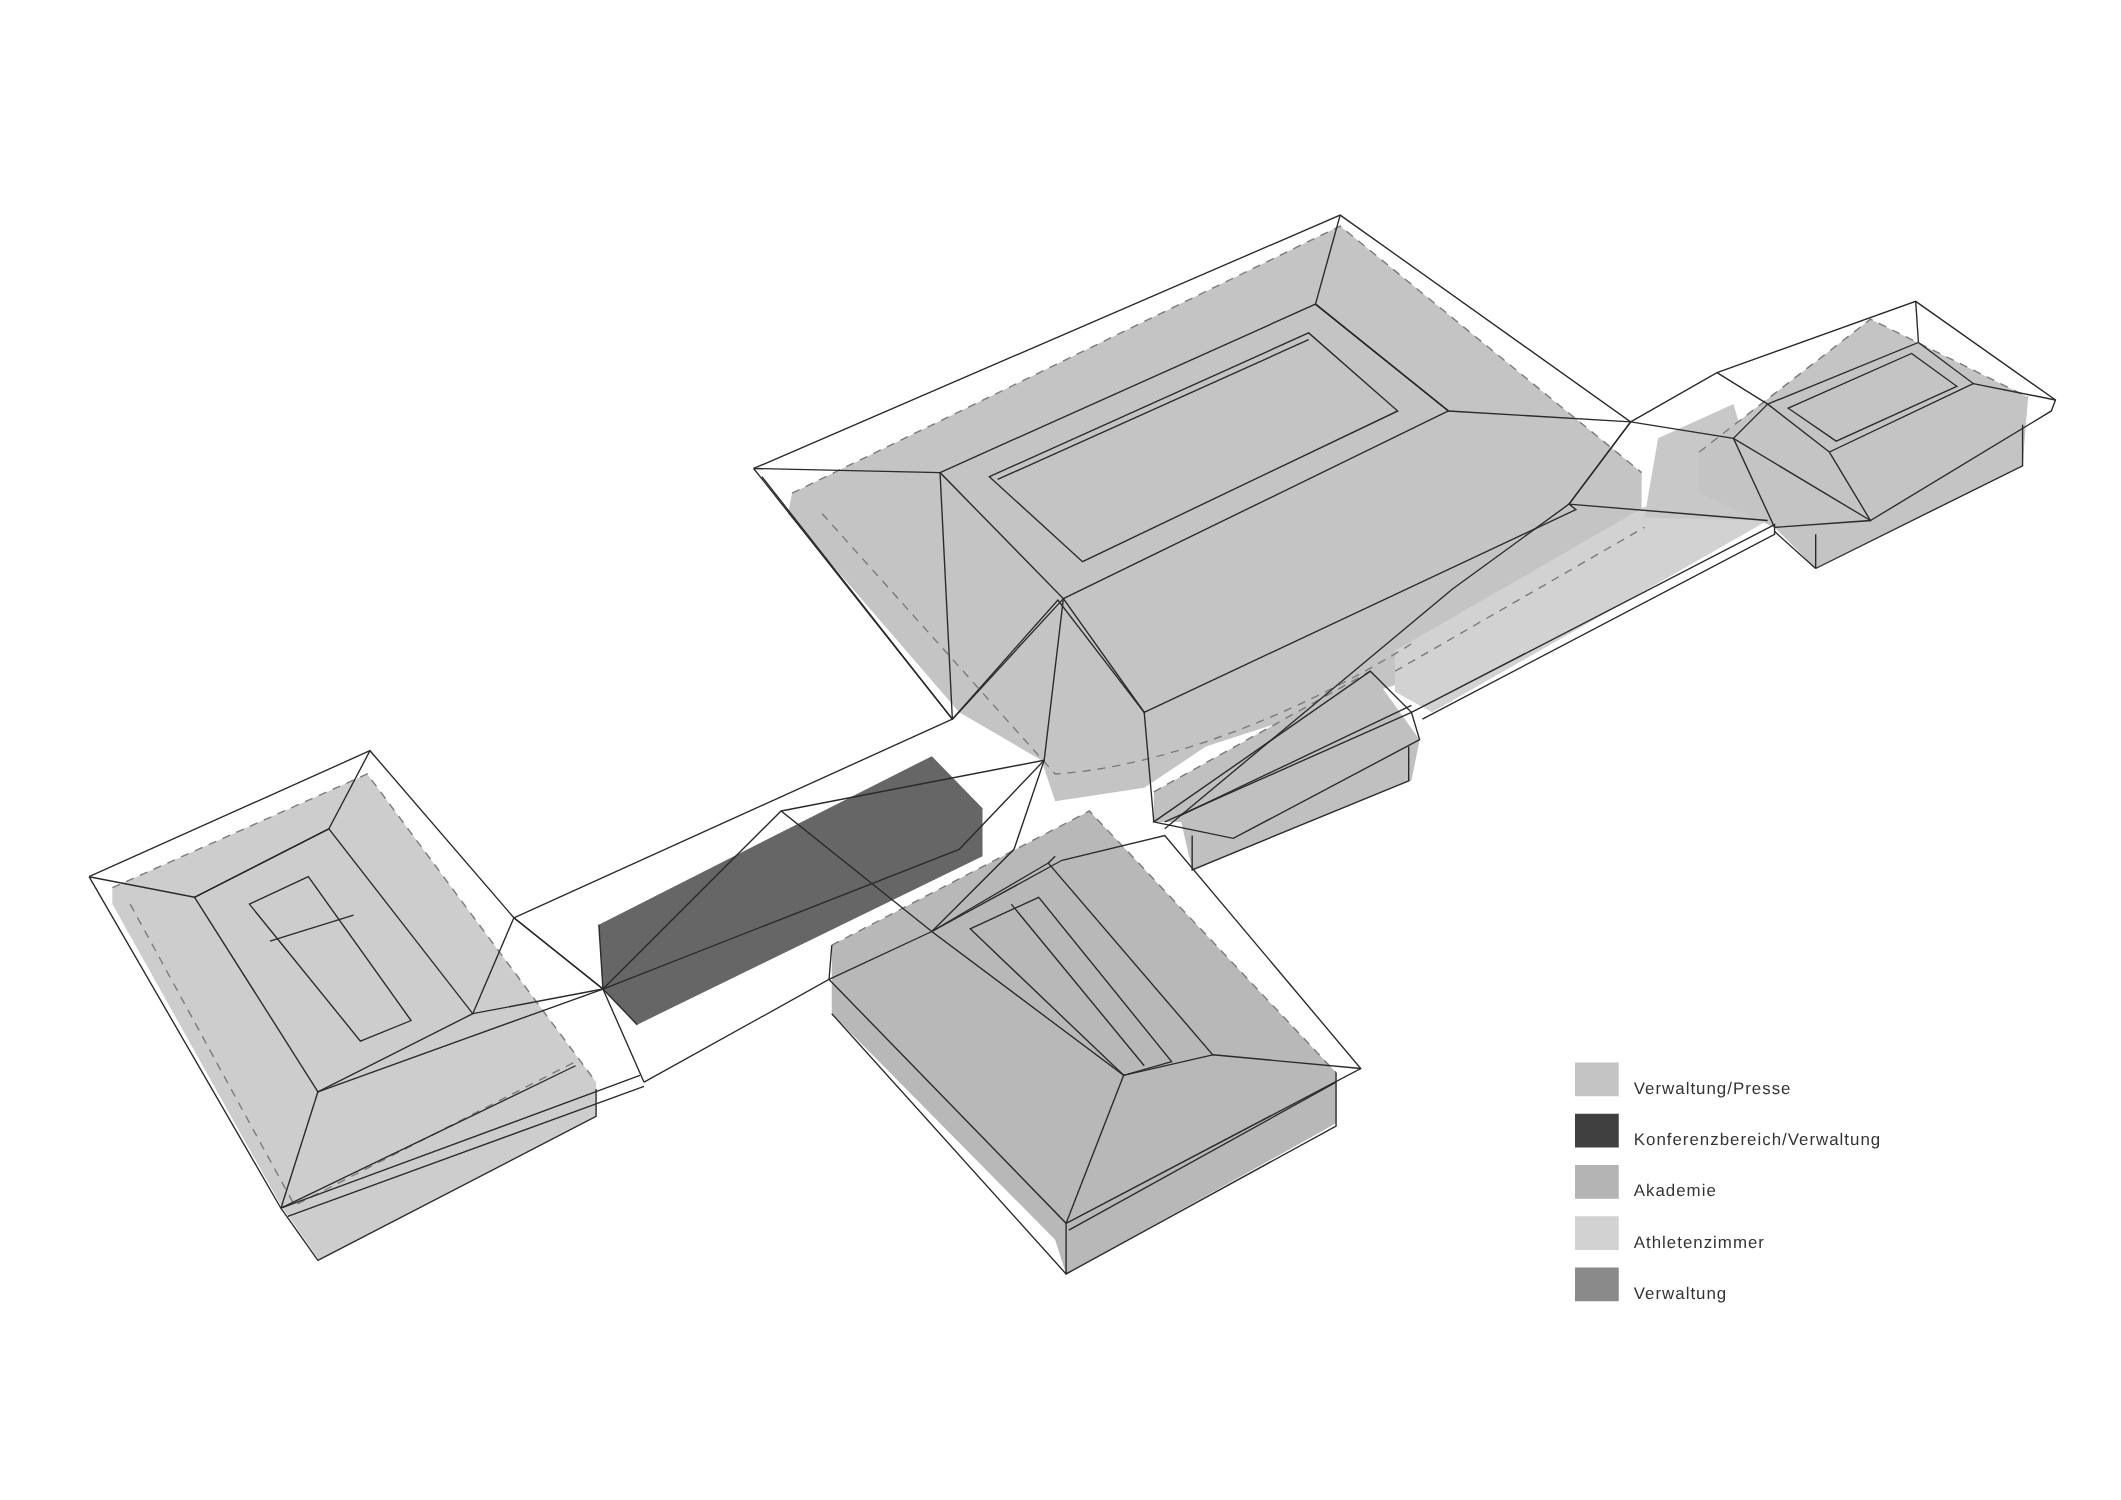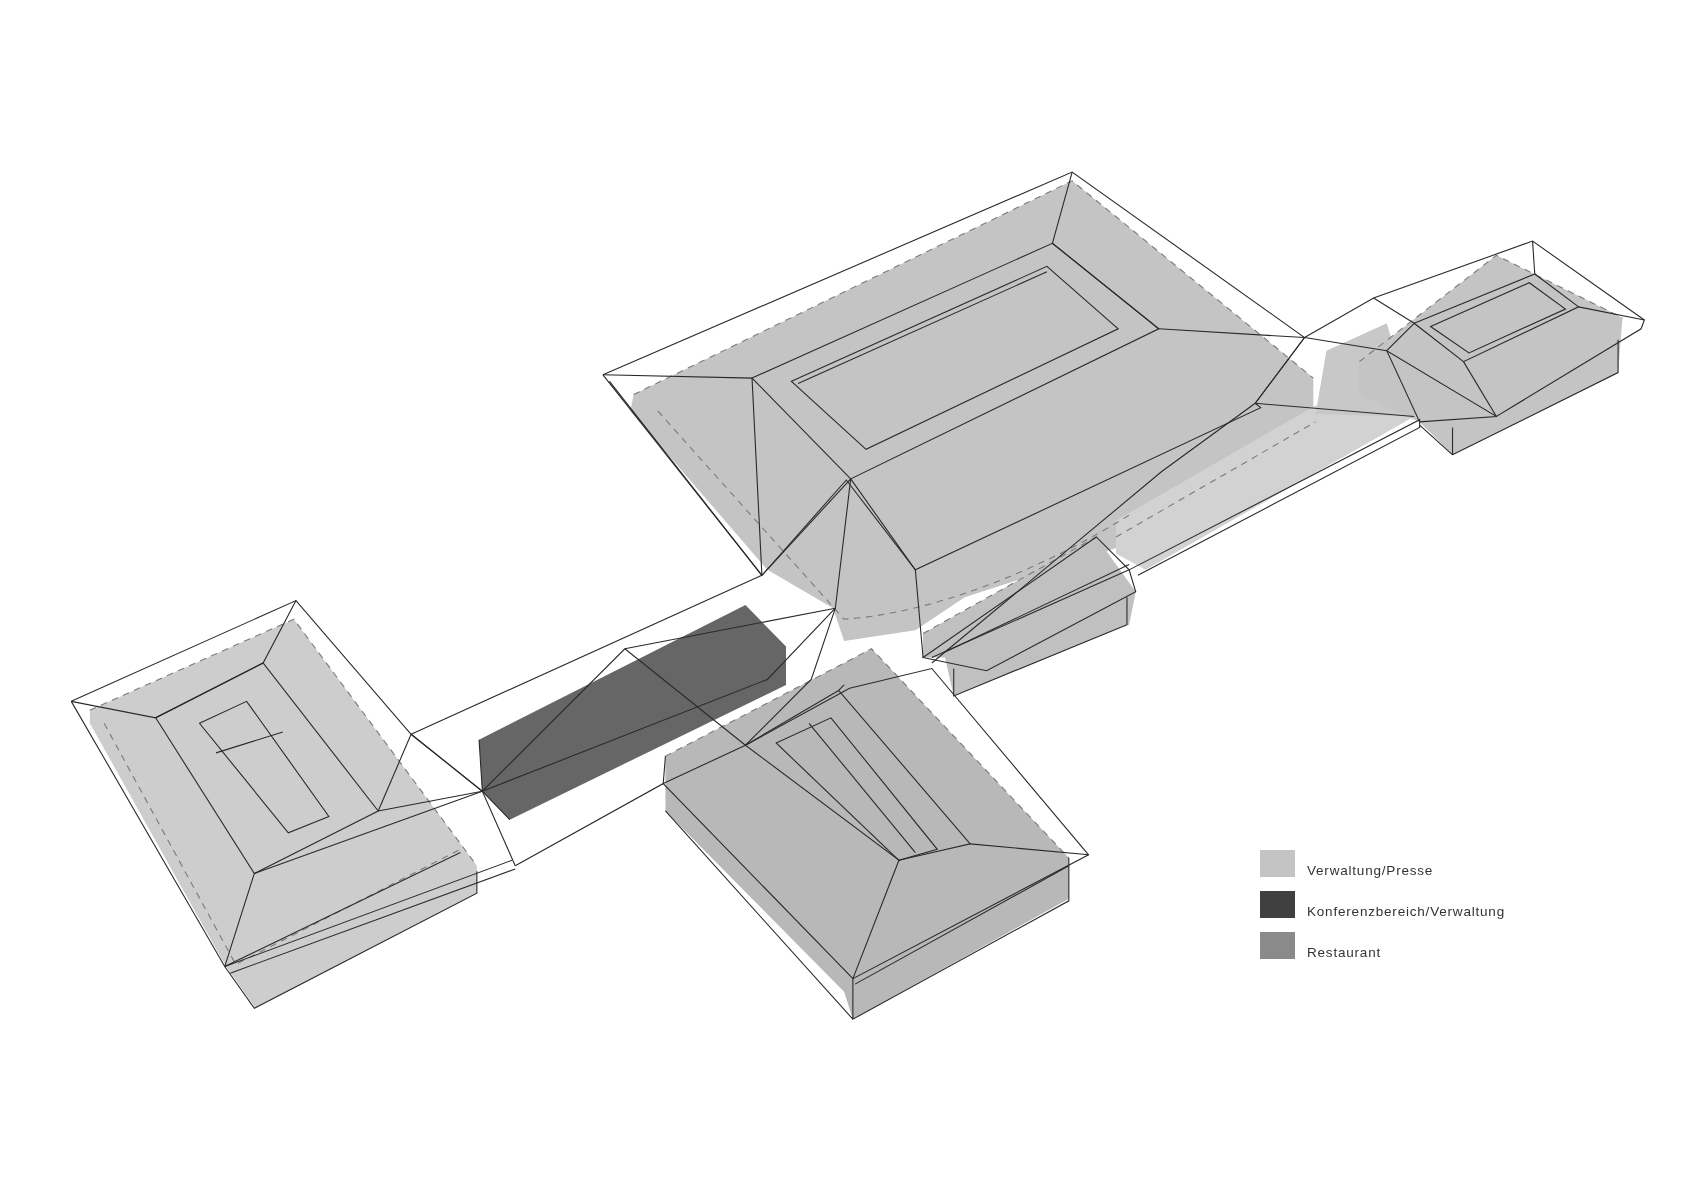--- a/index.html
+++ b/index.html
@@ -125,16 +125,24 @@
 <div id="legend">
   <div class="legend-item">
     <div class="swatch" style="background:#c4c4c4"></div>
     <span class="legend-label">Verwaltung/Presse</span>
   </div>
   <div class="legend-item">
     <div class="swatch" style="background:#404040"></div>
     <span class="legend-label">Konferenzbereich/Verwaltung</span>
   </div>
   <div class="legend-item">
+    <div class="swatch" style="background:#b4b4b4"></div>
+    <span class="legend-label">Akademie</span>
+  </div>
+  <div class="legend-item">
+    <div class="swatch" style="background:#d2d2d2"></div>
+    <span class="legend-label">Athletenzimmer</span>
+  </div>
+  <div class="legend-item">
     <div class="swatch" style="background:#8a8a8a"></div>
-    <span class="legend-label">Restaurant</span>
+    <span class="legend-label">Verwaltung</span>
   </div>
 </div>
 
 </body></html>

